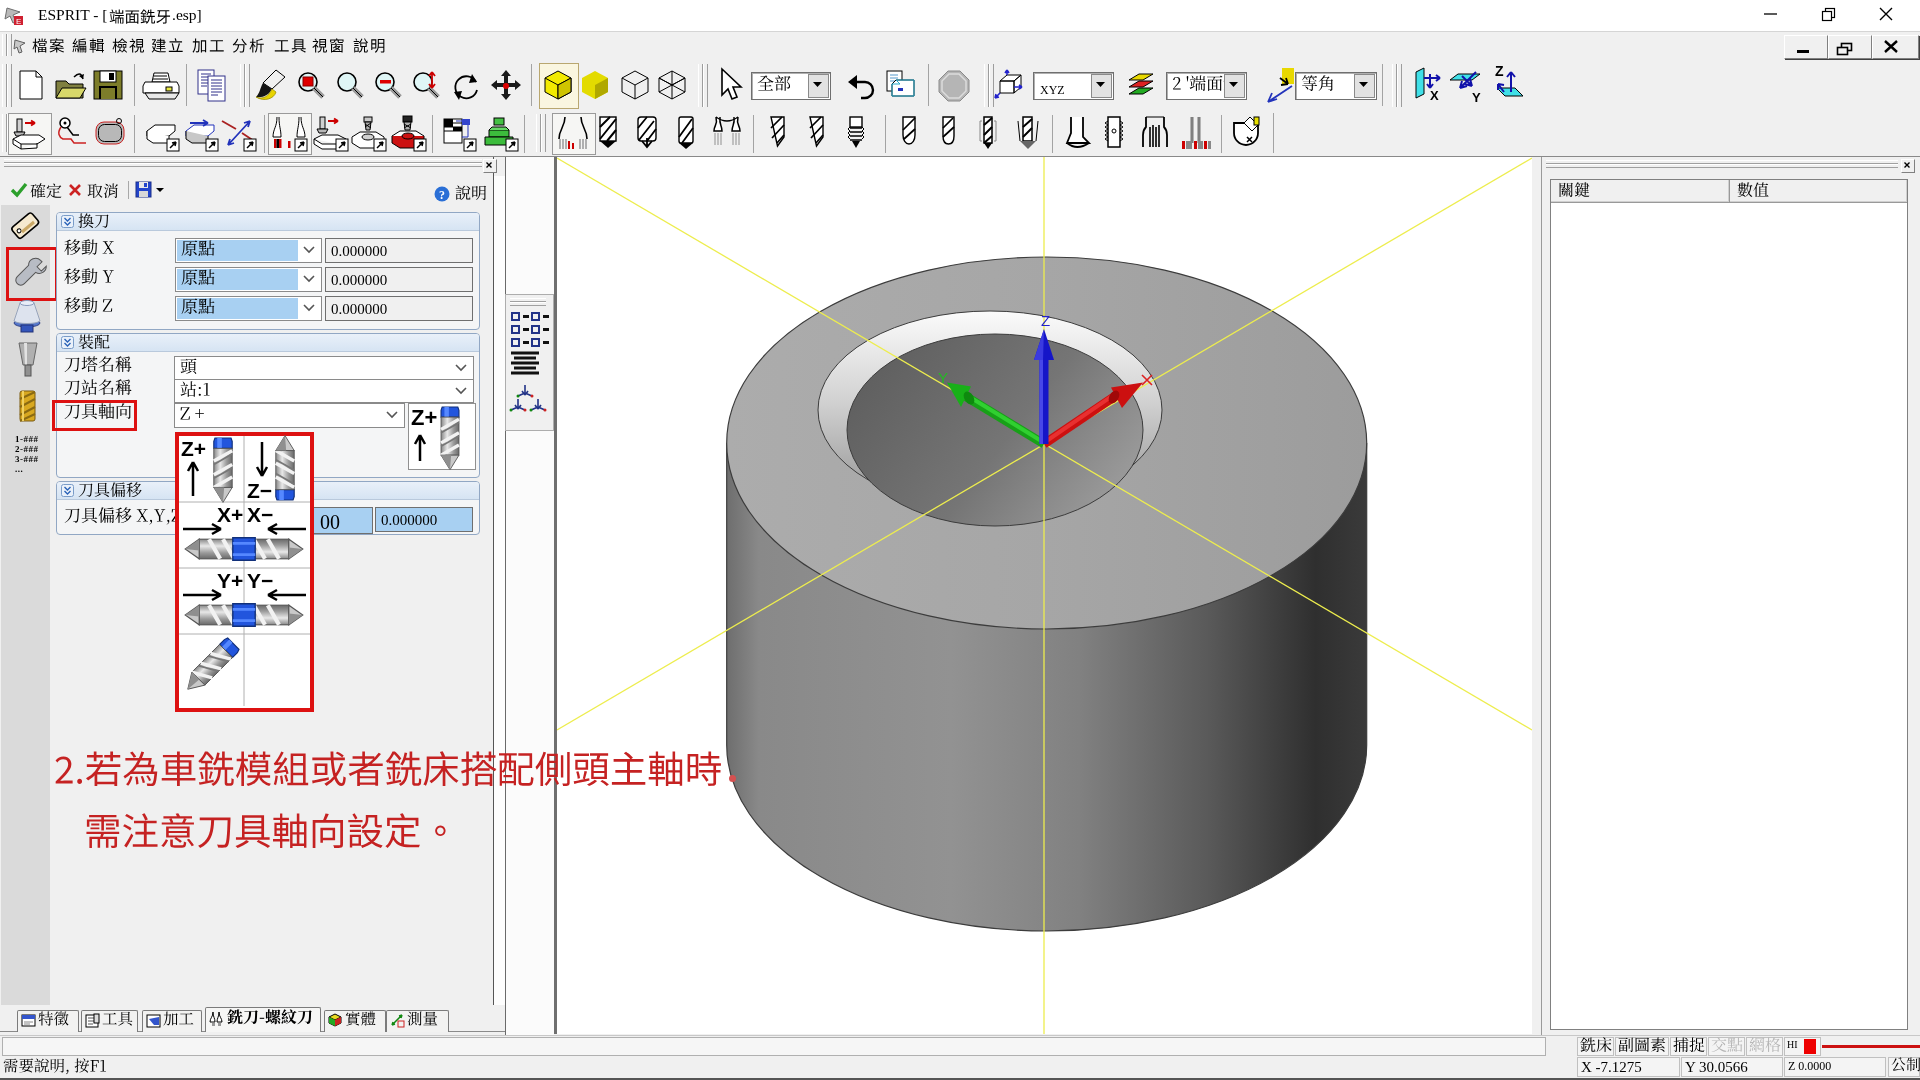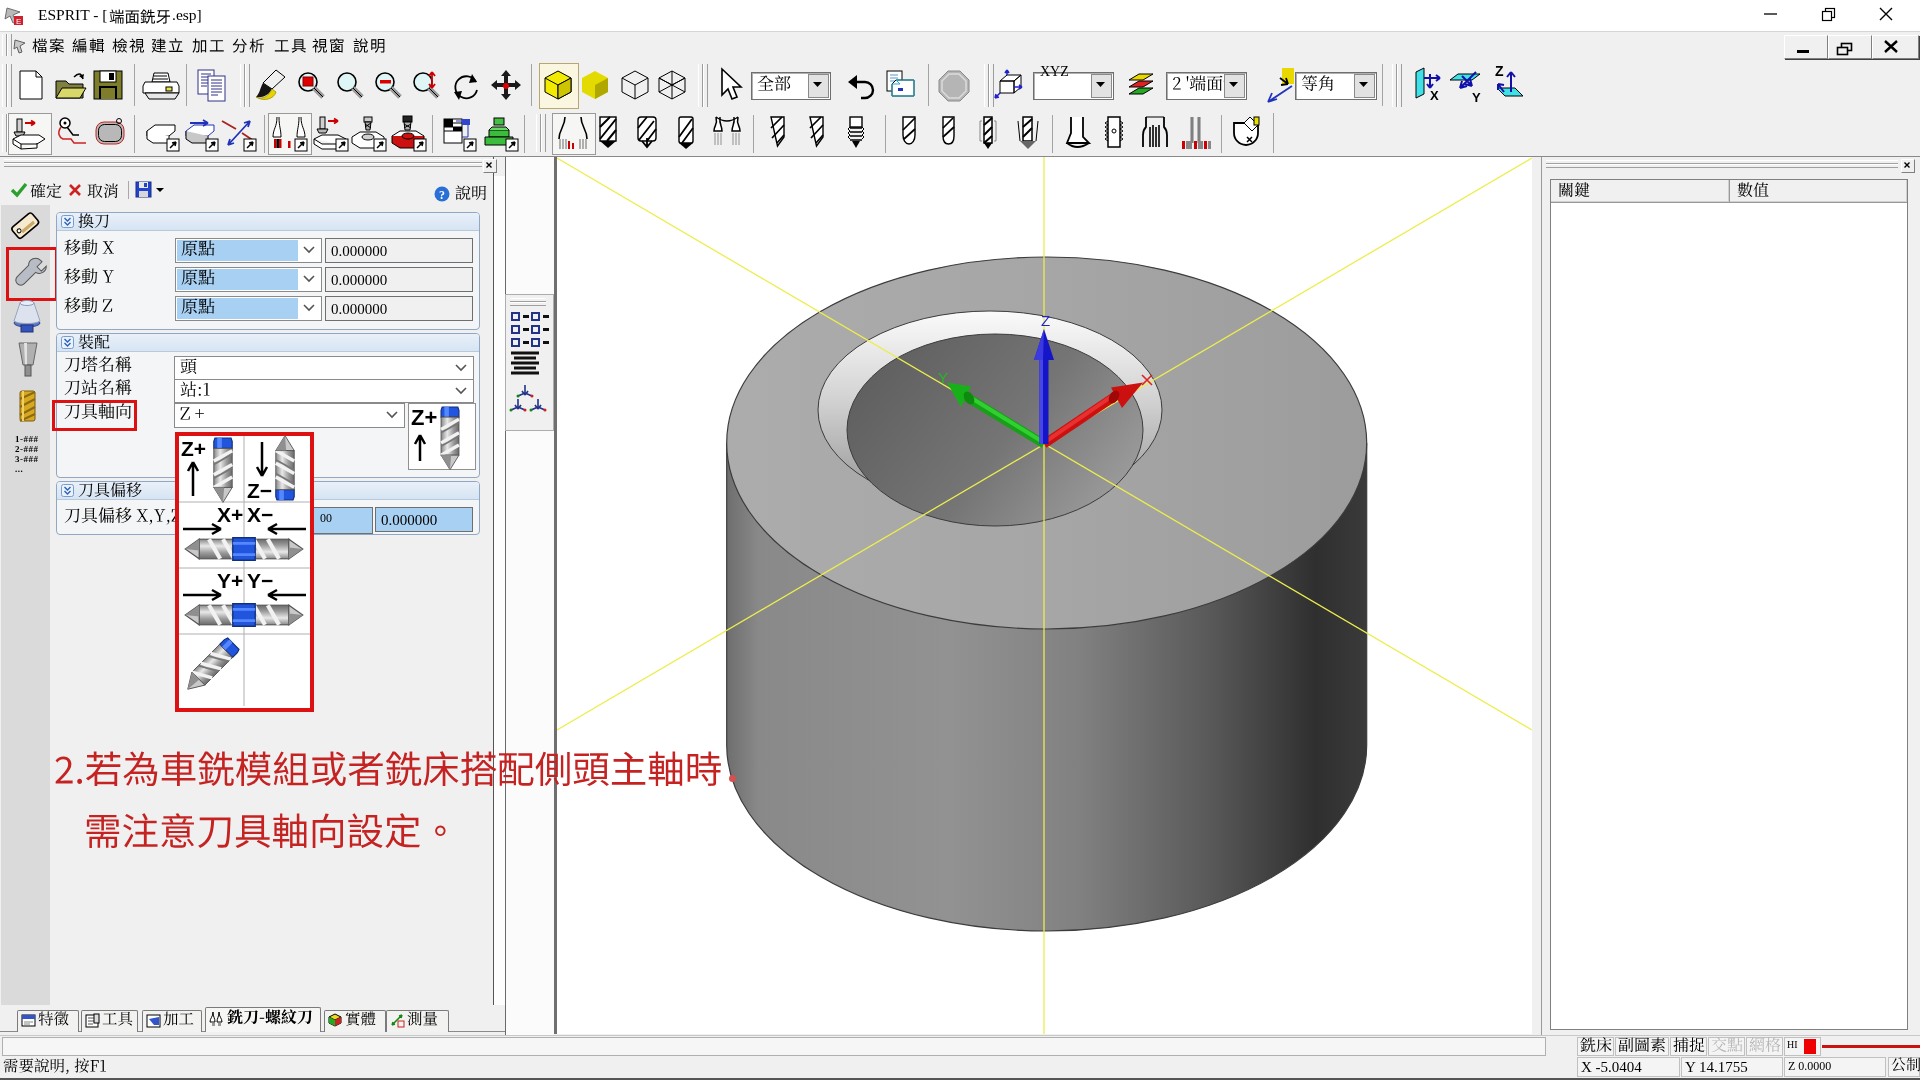--- a/index.html
+++ b/index.html
@@ -383,21 +383,21 @@
   </svg>
 <div class="a" style="left:984px;top:64px;width:3px;height:43px;border-left:1px solid #fff;border-right:1px solid #9d9d9d"></div>
 <div class="a" style="left:989px;top:64px;width:3px;height:43px;border-left:1px solid #fff;border-right:1px solid #9d9d9d"></div>
 <svg class="a" style="left:992px;top:68px;overflow:visible" width="38" height="36">
     <path d="M8 13 l7 -6 h14 l-7 6 z M8 13 h14 v12 h-14 z M22 13 l7 -6 v12 l-7 6 z" fill="#fff" stroke="#000"></path>
     <path d="M15 7 v-5 M15 2 l-2 3 M15 2 l2 3" stroke="#2222cc" stroke-width="1.6" fill="none"></path>
     <path d="M22 19 h8 M30 19 l-3 -2 M30 19 l-3 2" stroke="#2222cc" stroke-width="1.6" fill="none"></path>
     <path d="M8 25 l-5 5 M3 30 l1 -4 M3 30 l4 -1" stroke="#2222cc" stroke-width="1.6" fill="none"></path>
   </svg>
 <div class="a" style="left:1033px;top:72px;width:79px;height:26px;background:#fff;border:1px solid #6f6f6f;box-shadow:inset 1px 1px 0 #b0b0b0"></div>
-<div class="a sans" style="left:1040px;top:64px;font-size:14px">XYZ</div>
+<div class="a sans" style="left:1040px;top:83px;font-size:12px">XYZ</div>
 <div class="a" style="left:1091px;top:74px;width:19px;height:22px;background:#e2e2e2;border:1px solid #8a8a8a"></div>
 <svg class="a" style="left:1091px;top:74px;overflow:visible" width="19" height="22">
     <path d="M5 8 l4.5 5 4.5 -5 z" fill="#000"></path>
   </svg>
 <svg class="a" style="left:1126px;top:68px;overflow:visible" width="36" height="36">
     <path d="M3 12 l10 -6 h14 l-10 6 z" fill="#e8d800" stroke="#000"></path>
     <path d="M3 19 l10 -6 h14 l-10 6 z" fill="#dd2222" stroke="#000"></path>
     <path d="M3 26 l10 -6 h14 l-10 6 z" fill="#22aa22" stroke="#000"></path>
   </svg>
 <div class="a" style="left:1166px;top:72px;width:79px;height:26px;background:#fff;border:1px solid #6f6f6f;box-shadow:inset 1px 1px 0 #b0b0b0"></div>
@@ -971,21 +971,21 @@
       <use href="#g57" x="2000"></use>
       <use href="#g37" x="3000"></use>
       <use href="#g39" x="4256"></use>
       <use href="#g58" x="4956"></use>
       <use href="#g42" x="5283"></use>
       <use href="#g58" x="5970"></use>
       <use href="#g43" x="6297"></use>
     </g>
   </svg>
 <div class="a" style="left:238px;top:507px;width:133px;height:25px;background:#a8d0f2;border:1px solid #6f6f6f"></div>
-<div class="a ser" style="left:320px;top:511px;font-size:12px">00</div>
+<div class="a ser" style="left:320px;top:511px;font-size:20px">00</div>
 <div class="a ser" style="left:375px;top:507px;width:98px;height:25px;background:#a8d0f2;border:1px solid #6f6f6f;box-sizing:border-box;font-size:15px;padding:4px 0 0 5px">0.000000</div>
 <div class="a" style="left:175px;top:432px;width:139px;height:280px;background:#fff;border:4px solid #dd1111;box-sizing:border-box"></div>
 <svg class="a" style="left:179px;top:436px;overflow:visible" width="131" height="272">
     <path d="M65 0 V270 M0 66 H131 M0 132 H131 M0 198 H131" stroke="#b0b0b0" fill="none"></path>
     <text x="2" y="20" font-size="21" font-weight="bold" font-family="Liberation Sans">Z+</text>
     <path d="M14 60 v-34 M14 26 l-5 9 M14 26 l5 9" stroke="#000" stroke-width="2.5" fill="none"></path>
     <use href="#dv" transform="translate(44,2) scale(1.15)"></use>
     <text x="68" y="62" font-size="21" font-weight="bold" font-family="Liberation Sans">Z−</text>
     <path d="M83 6 v34 M83 40 l-5 -9 M83 40 l5 -9" stroke="#000" stroke-width="2.5" fill="none"></path>
     <g transform="translate(106,64) scale(1.15,-1.15)">
@@ -1175,23 +1175,23 @@
     <g fill="#b5b5b5" transform="translate(0,12.80) scale(0.016000,-0.016000)">
       <use href="#g83" x="0"></use>
       <use href="#g84" x="1000"></use>
     </g>
   </svg>
 <div class="a" style="left:1784px;top:1037px;width:37px;height:19px;background:#f4f4f4;border:1px solid #c0c0c0;box-sizing:border-box"></div>
 <div class="a sans" style="left:1787px;top:1039px;font-size:10px">HI</div>
 <div class="a" style="left:1804px;top:1039px;width:12px;height:15px;background:#ee0000"></div>
 <div class="a" style="left:1822px;top:1045px;width:98px;height:2.5px;background:#cc1111"></div>
 <div class="a" style="left:1577px;top:1057px;width:103px;height:20px;background:#f4f4f4;border:1px solid #c0c0c0;box-sizing:border-box"></div>
-<div class="a sans" style="left:1581px;top:1059px;font-size:15px">X -5.0404</div>
+<div class="a sans" style="left:1581px;top:1059px;font-size:15px">X -7.1275</div>
 <div class="a" style="left:1681px;top:1057px;width:102px;height:20px;background:#f4f4f4;border:1px solid #c0c0c0;box-sizing:border-box"></div>
-<div class="a sans" style="left:1685px;top:1059px;font-size:15px">Y 14.1755</div>
+<div class="a sans" style="left:1685px;top:1059px;font-size:15px">Y 30.0566</div>
 <div class="a" style="left:1784px;top:1057px;width:102px;height:20px;background:#f4f4f4;border:1px solid #c0c0c0;box-sizing:border-box"></div>
 <div class="a sans" style="left:1788px;top:1059px;font-size:12px">Z 0.0000</div>
 <div class="a" style="left:1888px;top:1057px;width:32px;height:20px;background:#f4f4f4;border:1px solid #c0c0c0;box-sizing:border-box"></div>
 <svg class="a " style="left:1891.0px;top:1058.0px;overflow:visible" width="32" height="22">
     <g fill="#000" transform="translate(0,12.00) scale(0.015000,-0.015000)">
       <use href="#g85" x="0"></use>
       <use href="#g86" x="1000"></use>
     </g>
   </svg>
 <svg class="a " style="left:3.0px;top:1058.5px;overflow:visible" width="105" height="22">

